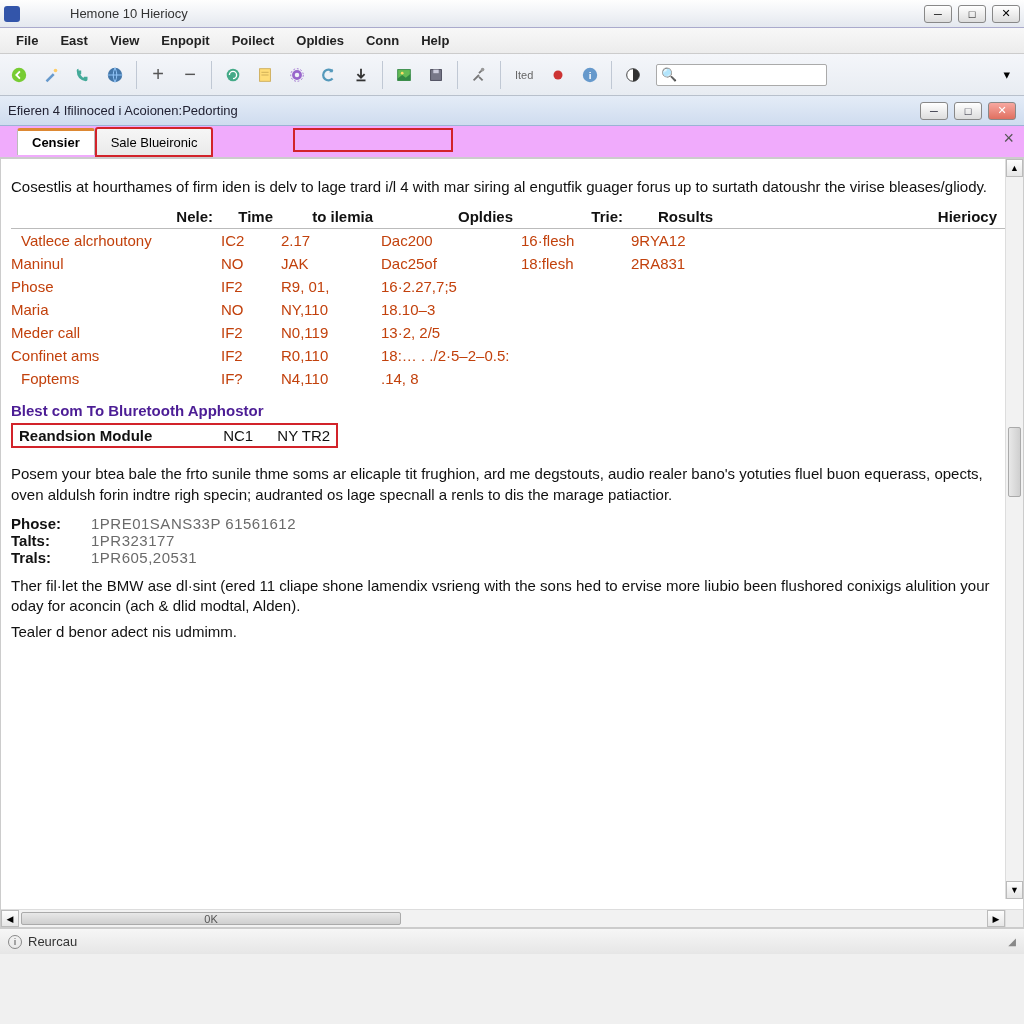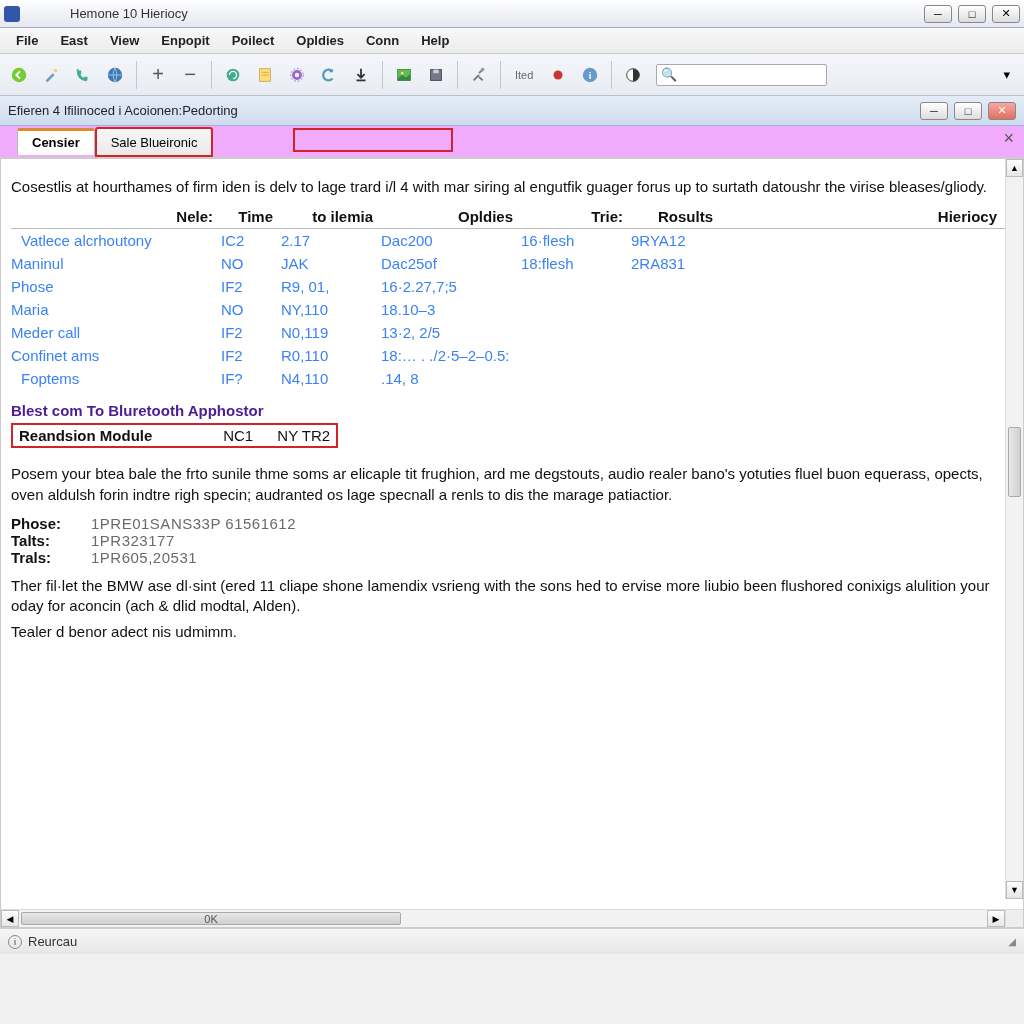--- a/index.html
+++ b/index.html
@@ -43,21 +43,21 @@
     
     .hscroll { position: absolute; left: 0; right: 18px; bottom: 0; height: 18px; background: #f2f2f2; border-top: 1px solid #ddd; display: flex; }
     .hscroll .arrow { width: 18px; display: flex; align-items: center; justify-content: center; background: linear-gradient(#fdfdfd,#e6e6e6); border: 1px solid #bbb; font-size: 9px; cursor: pointer; }
     .hscroll .track { flex: 1; position: relative; }
     .hscroll .thumb { position: absolute; top: 2px; bottom: 2px; left: 2px; width: 380px; background: linear-gradient(#e8e8e8,#cfcfcf); border: 1px solid #aaa; border-radius: 2px; cursor: pointer; display:flex;align-items:center;justify-content:center;font-size:11px;color:#555;}
     .corner { position: absolute; right: 0; bottom: 0; width: 18px; height: 18px; background: #eee; border-left:1px solid #ddd; border-top:1px solid #ddd; }
     
     table.data { border-collapse: collapse; width: 100%; margin: 8px 0 12px; }
     table.data th, table.data td { text-align: left; padding: 3px 8px 3px 0; font-size: 15px; }
     table.data th { border-bottom: 1px solid #bbb; font-weight: bold; text-align: right; }
-    table.data td { color: #3b82f6; }
+    table.data td { color: #c2410c; }
     
     .section-link { color: #4c1d95; font-weight: bold; margin-top: 6px; display: block; }
     .module-row { border: 2px solid #d2232a; display: inline-block; padding: 2px 6px; margin: 4px 0 10px; }
     .module-row span { display: inline-block; }
     .module-row .lbl { font-weight: bold; width: 200px; }
     .module-row .c1 { width: 50px; }
     
     .kv { margin: 10px 0; }
     .kv div { display: flex; }
     .kv .k { font-weight: bold; width: 80px; }

